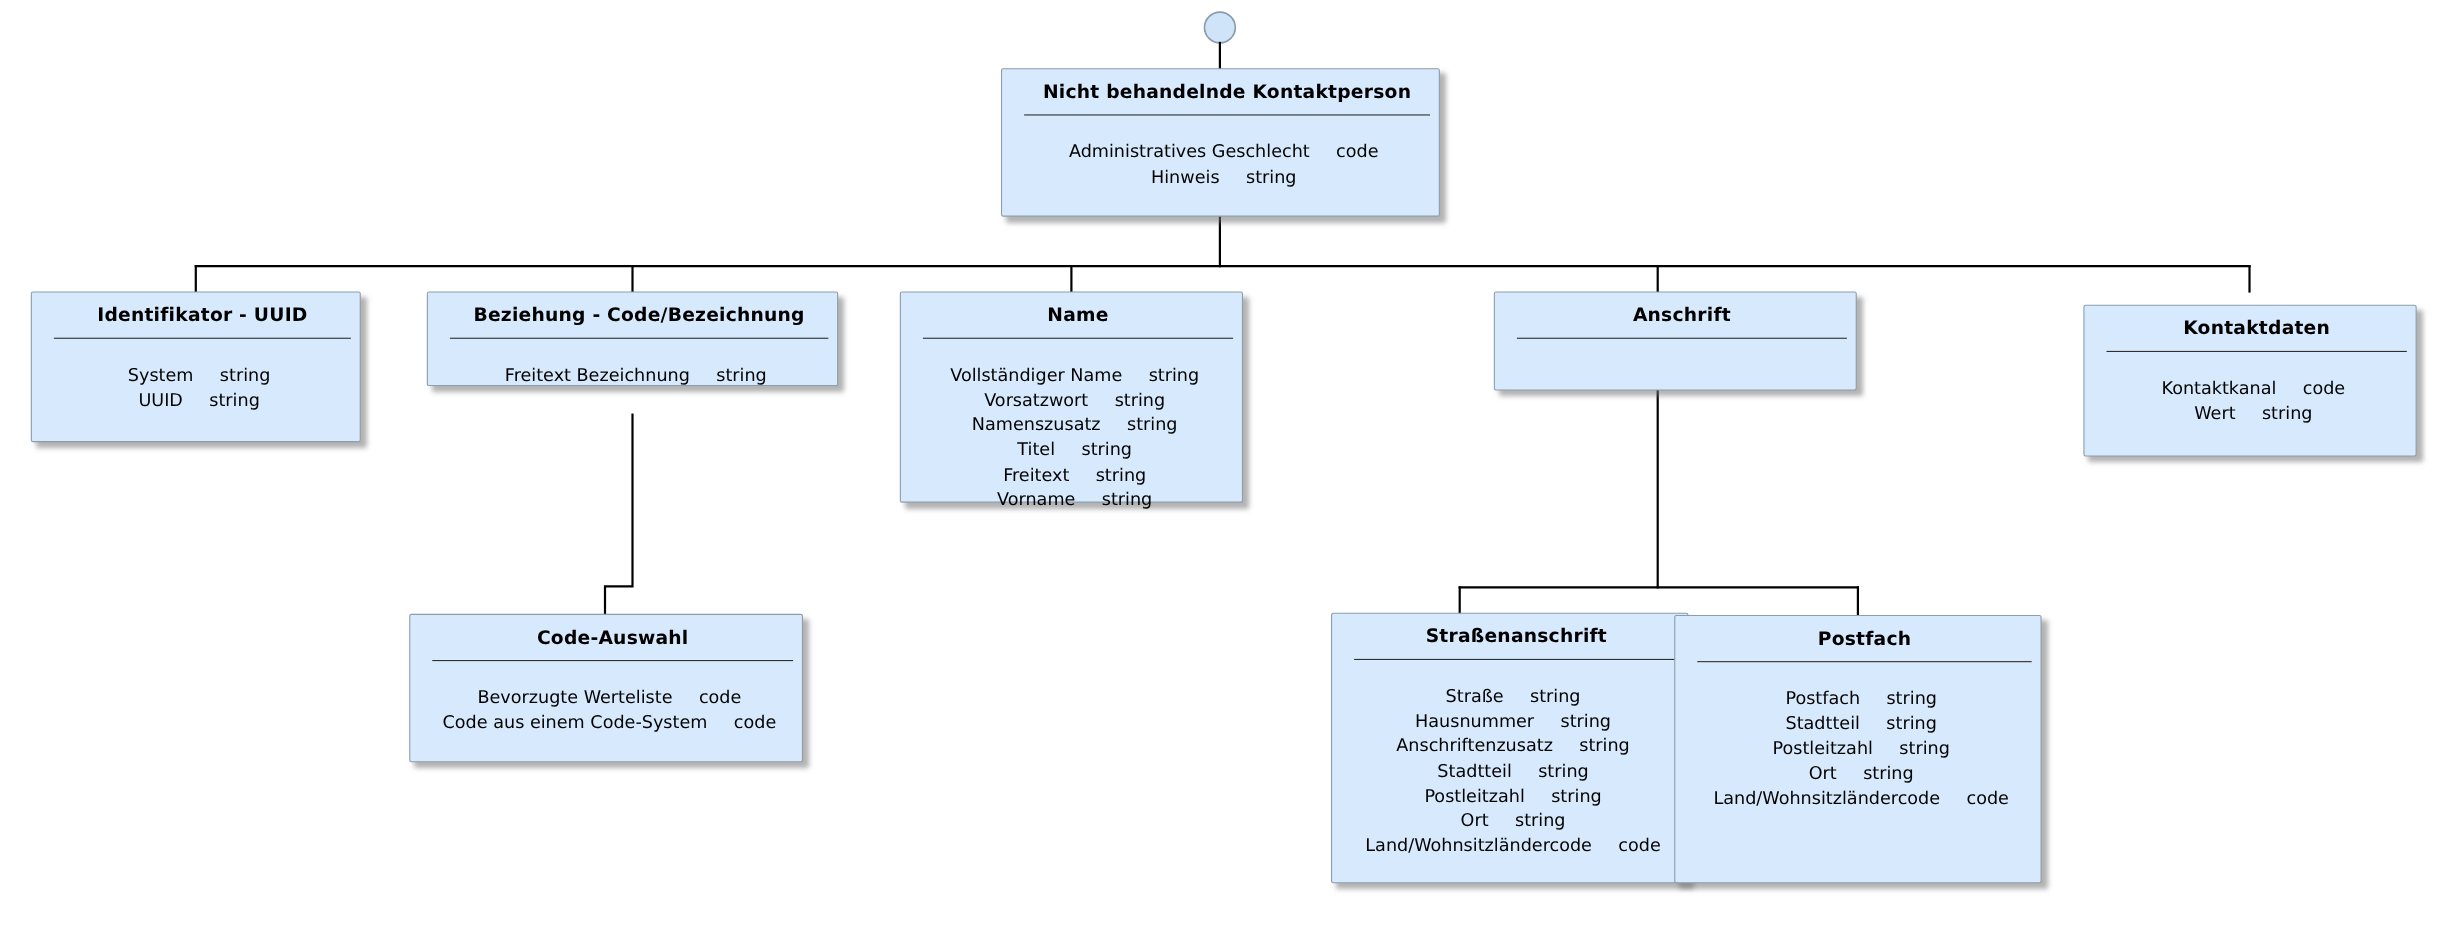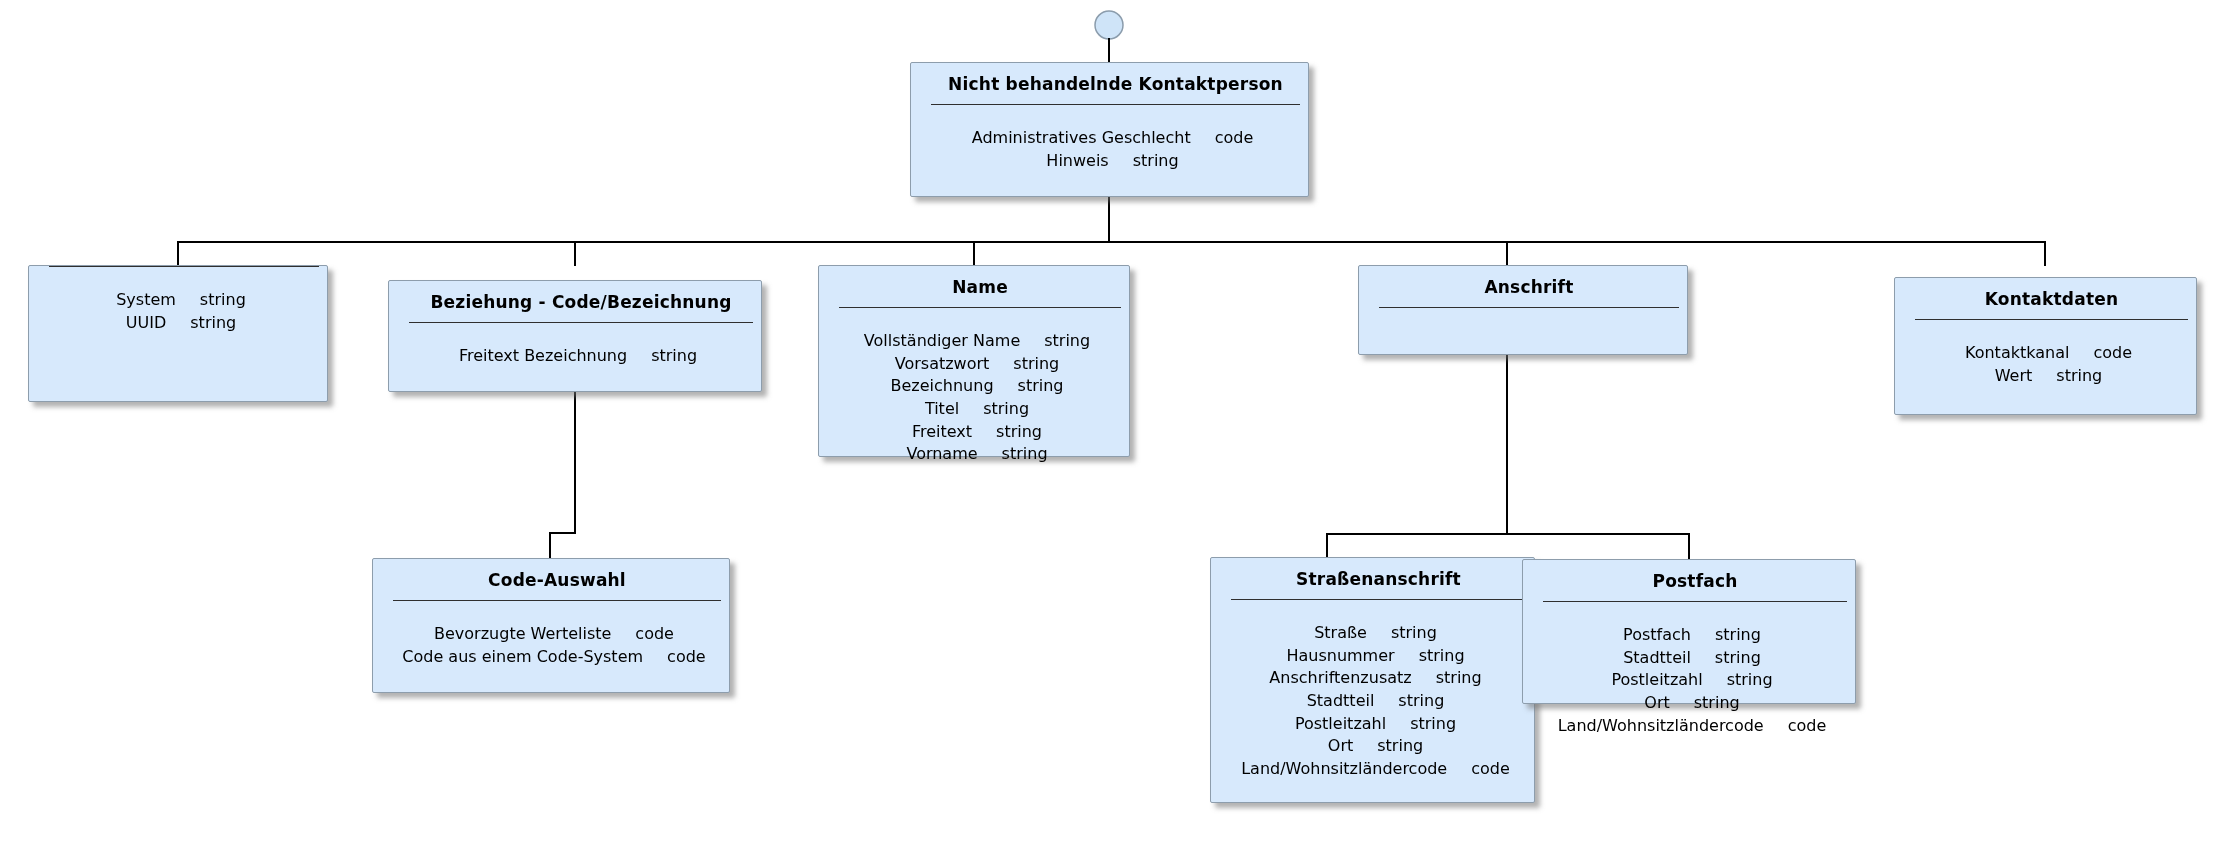--- a/index.html
+++ b/index.html
@@ -95,34 +95,35 @@
           <span class="field-type">code</span>
         </div>
         <div class="field-row">
           <span class="field-name">Hinweis</span>
           <span class="field-type">string</span>
         </div>
       </div>
   </div>
 
   <div class="entity" style="left: 28px; top: 265px; width: 300px; height: 137px;">
+    <div class="entity-title">Identifikator - UUID</div>
     <div class="entity-separator"></div>
     <div class="entity-fields">
         <div class="field-row">
           <span class="field-name">System</span>
           <span class="field-type">string</span>
         </div>
         <div class="field-row">
           <span class="field-name">UUID</span>
           <span class="field-type">string</span>
         </div>
       </div>
   </div>
 
-  <div class="entity" style="left: 388px; top: 265px; width: 374px; height: 112px; margin-top: 15px;">
+  <div class="entity" style="left: 388px; top: 265px; width: 374px; height: 86px;">
     <div class="entity-title">Beziehung - Code/Bezeichnung</div>
     <div class="entity-separator"></div>
     <div class="entity-fields">
         <div class="field-row">
           <span class="field-name">Freitext Bezeichnung</span>
           <span class="field-type">string</span>
         </div>
       </div>
   </div>
 
@@ -132,21 +133,21 @@
     <div class="entity-fields">
         <div class="field-row">
           <span class="field-name">Vollständiger Name</span>
           <span class="field-type">string</span>
         </div>
         <div class="field-row">
           <span class="field-name">Vorsatzwort</span>
           <span class="field-type">string</span>
         </div>
         <div class="field-row">
-          <span class="field-name">Bezeichnung</span>
+          <span class="field-name">Namenszusatz</span>
           <span class="field-type">string</span>
         </div>
         <div class="field-row">
           <span class="field-name">Titel</span>
           <span class="field-type">string</span>
         </div>
         <div class="field-row">
           <span class="field-name">Freitext</span>
           <span class="field-type">string</span>
         </div>
@@ -221,21 +222,21 @@
           <span class="field-name">Ort</span>
           <span class="field-type">string</span>
         </div>
         <div class="field-row">
           <span class="field-name">Land/Wohnsitzländercode</span>
           <span class="field-type">code</span>
         </div>
       </div>
   </div>
 
-  <div class="entity" style="left: 1522px; top: 559px; width: 334px; height: 145px;">
+  <div class="entity" style="left: 1522px; top: 559px; width: 334px; height: 244px;">
     <div class="entity-title">Postfach</div>
     <div class="entity-separator"></div>
     <div class="entity-fields">
         <div class="field-row">
           <span class="field-name">Postfach</span>
           <span class="field-type">string</span>
         </div>
         <div class="field-row">
           <span class="field-name">Stadtteil</span>
           <span class="field-type">string</span>

